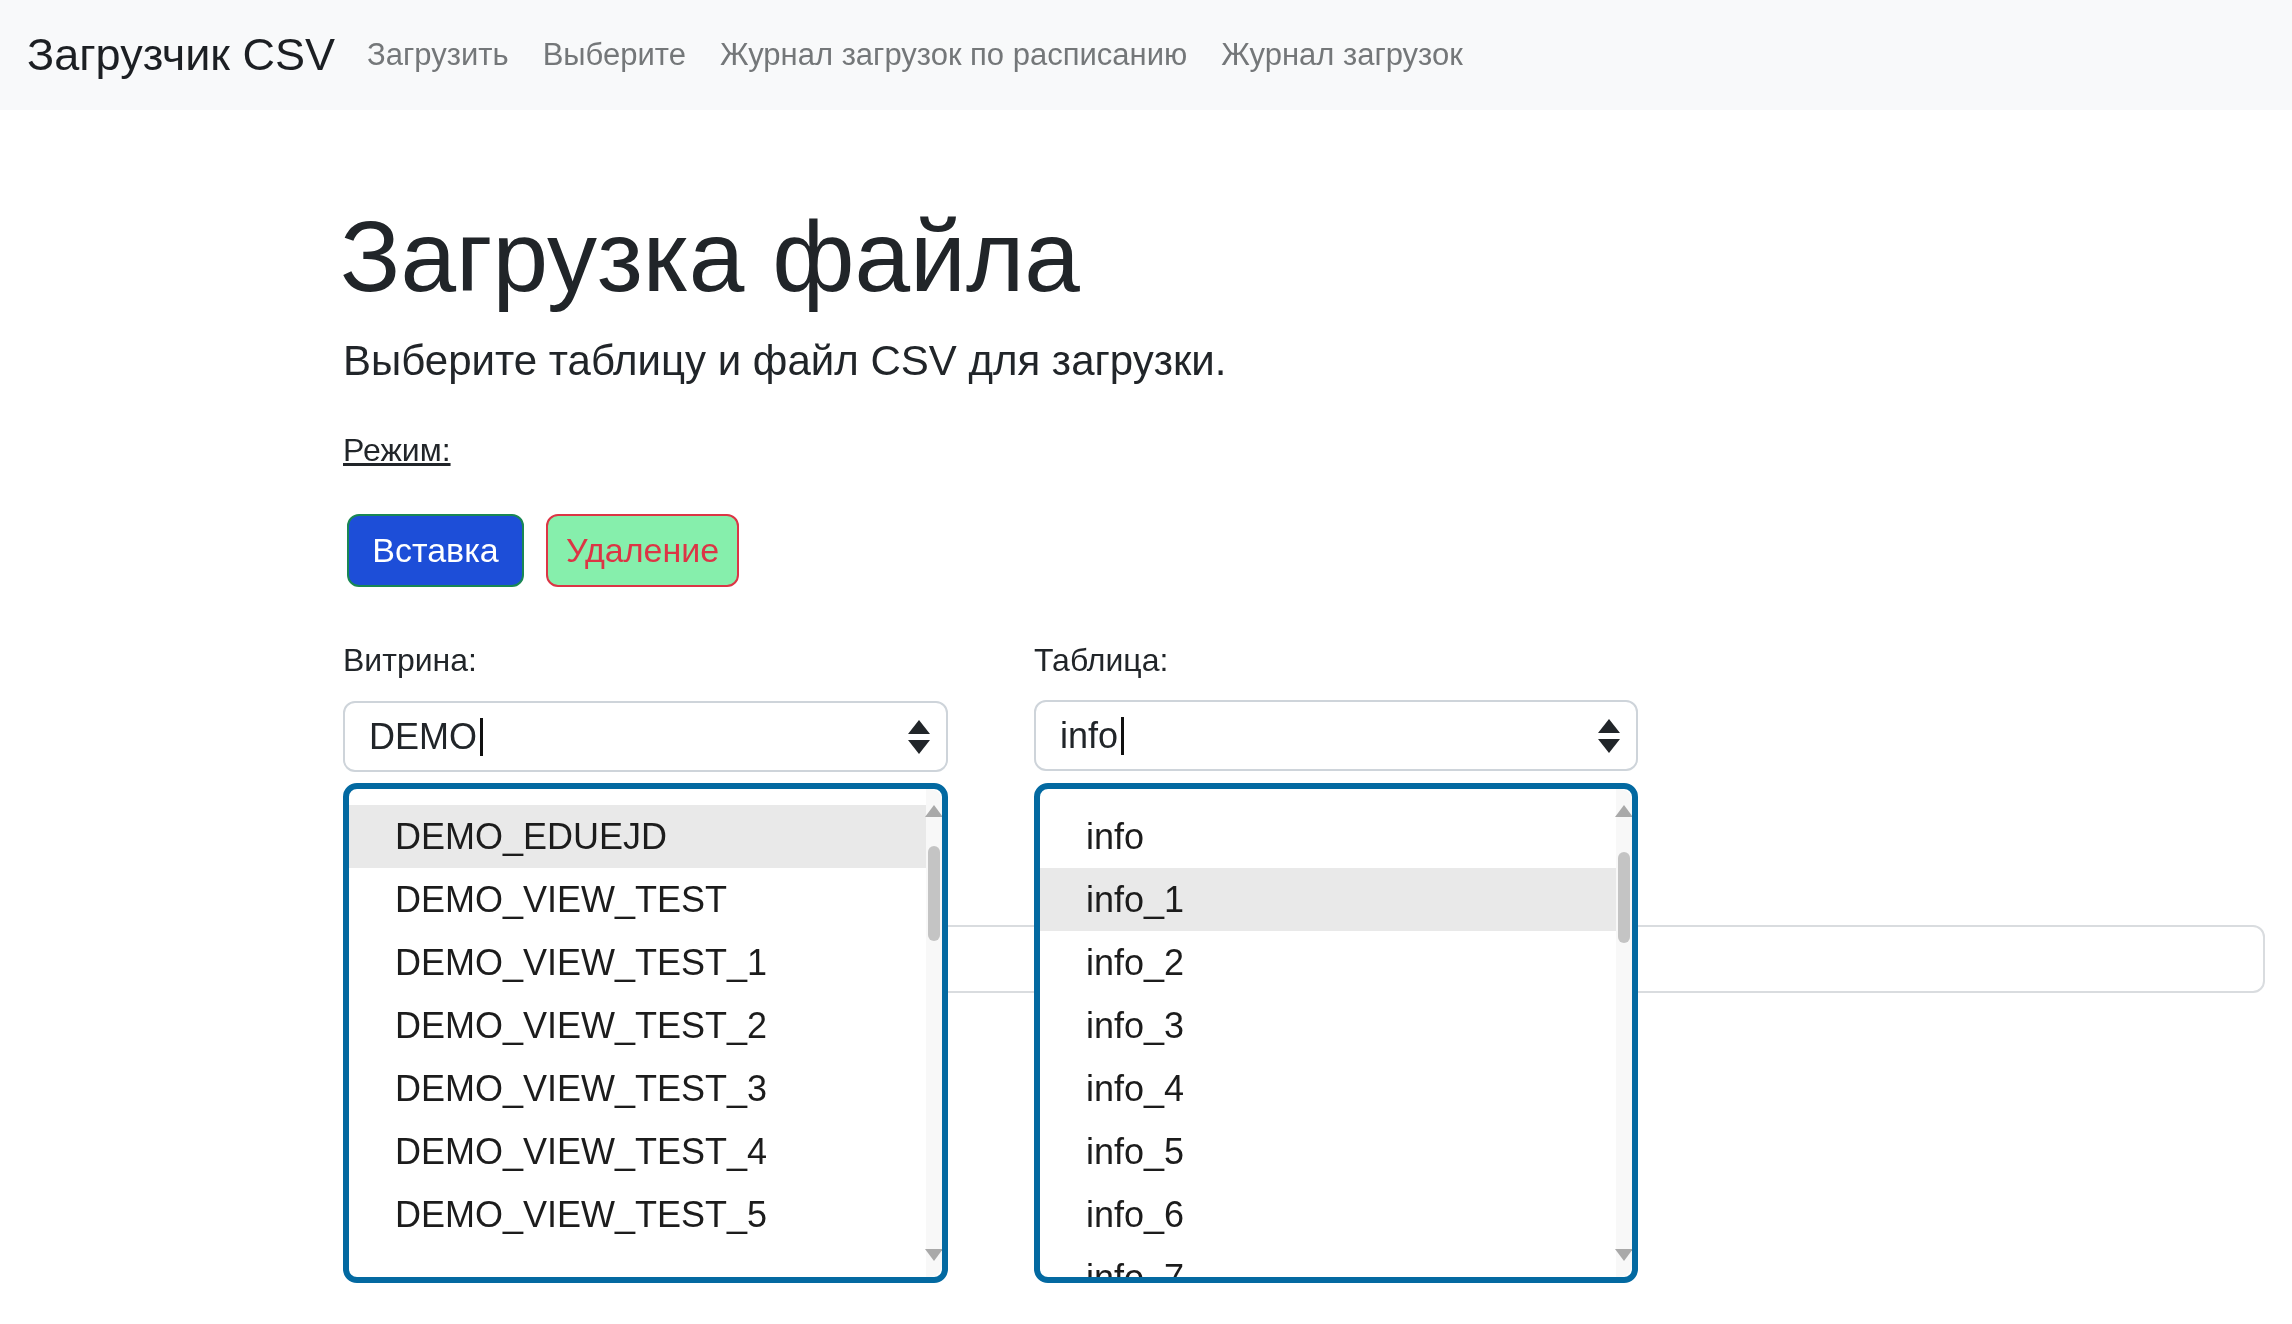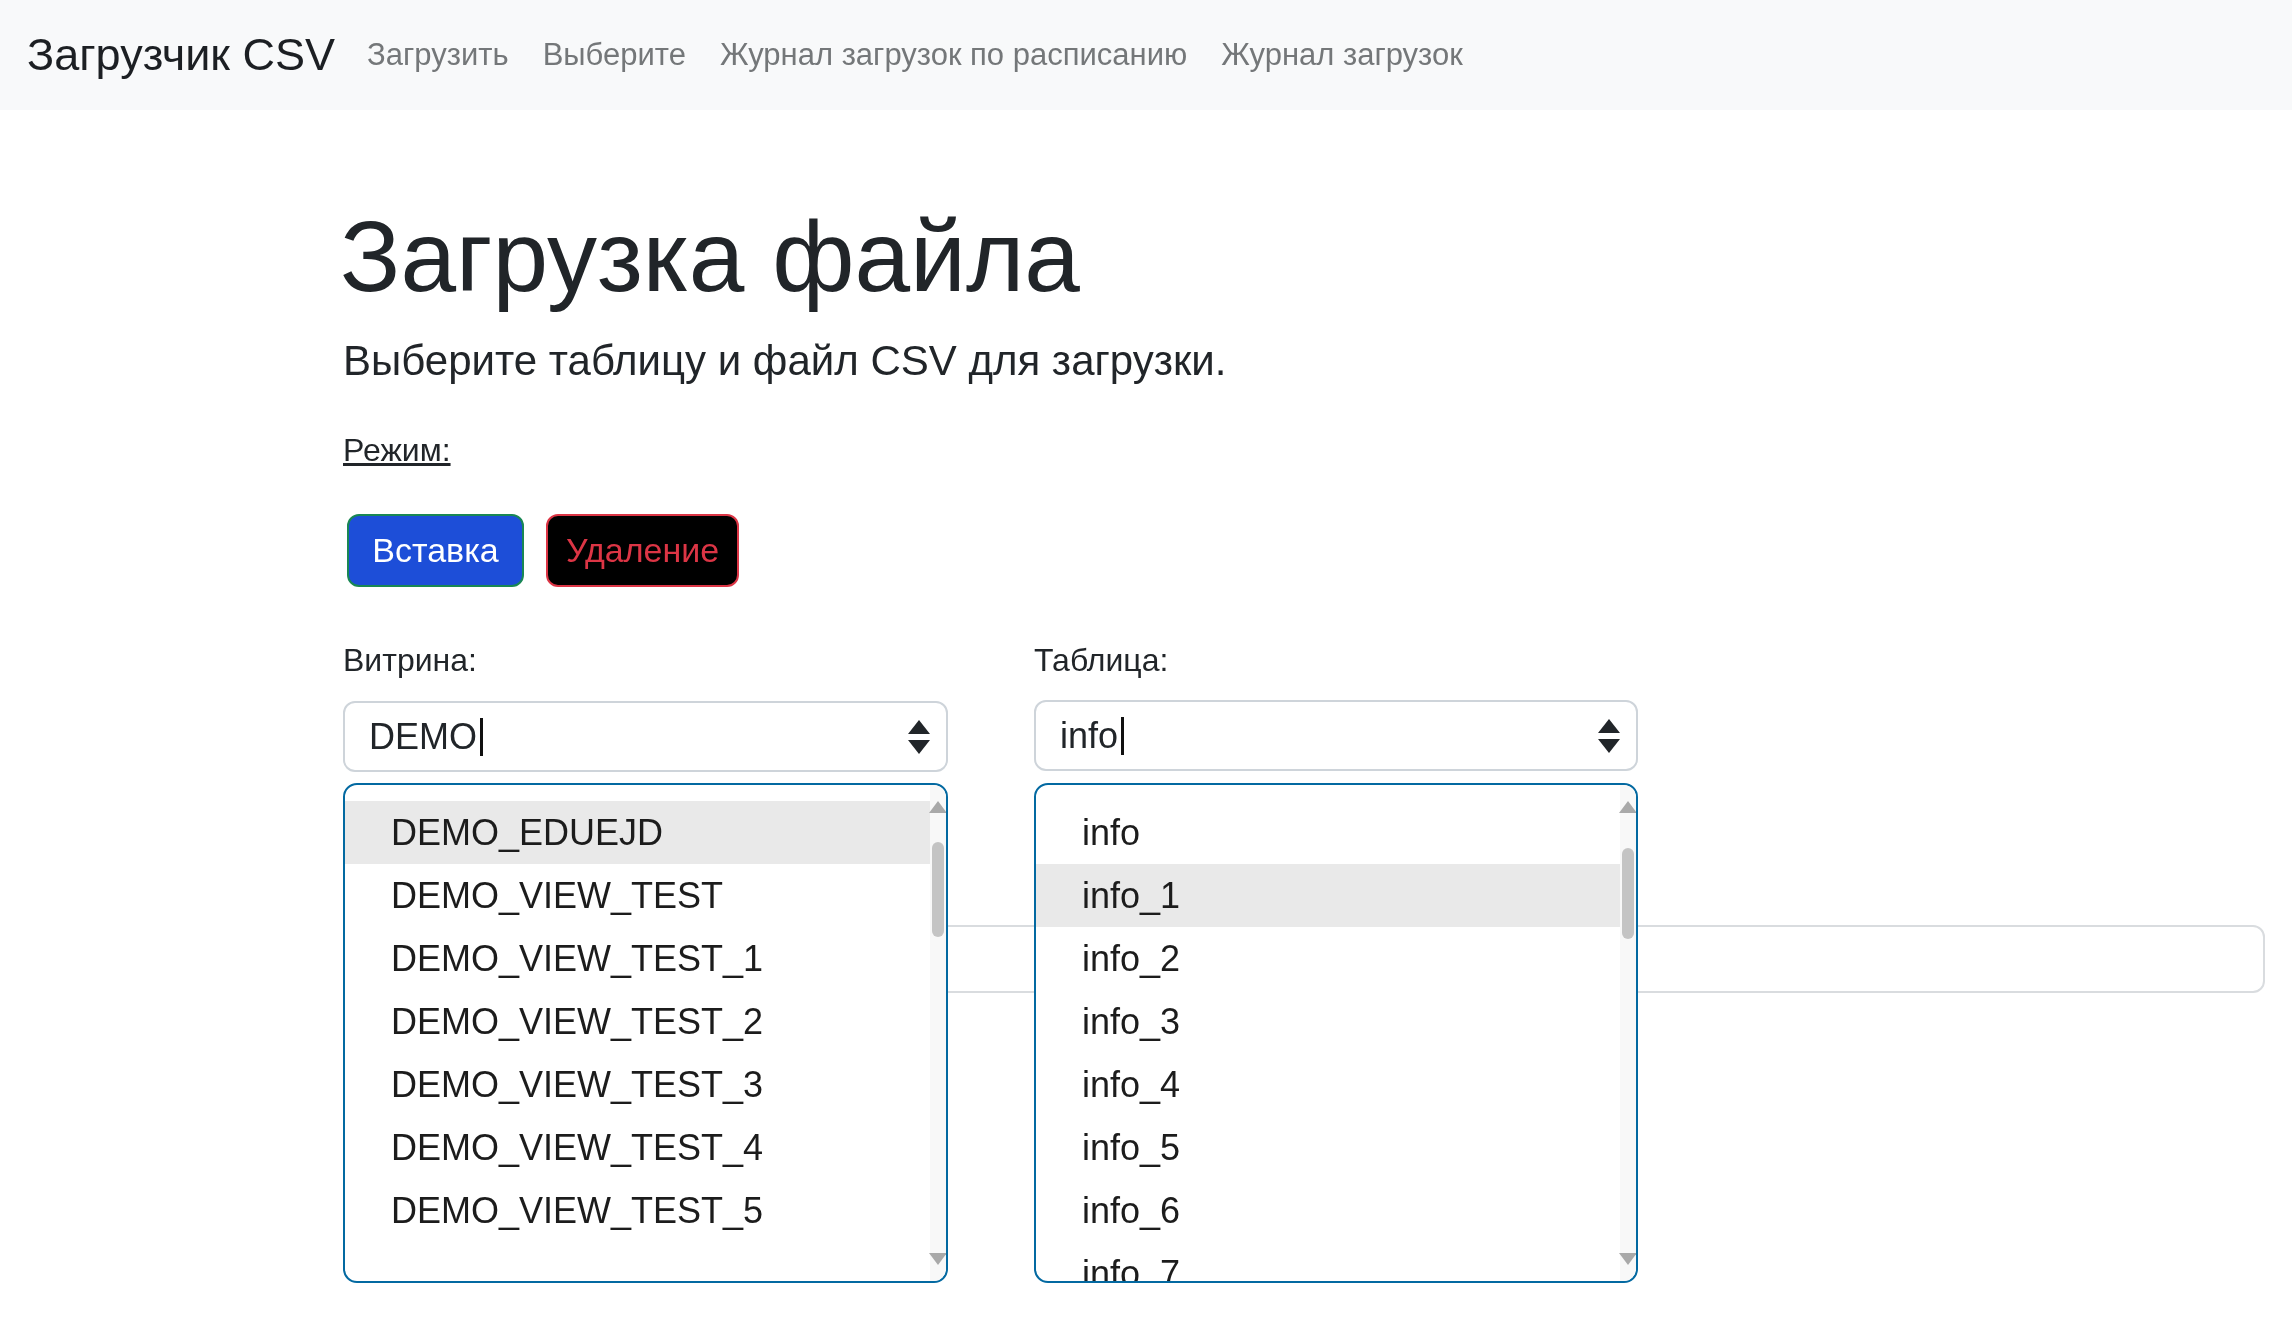--- a/index.html
+++ b/index.html
@@ -21,21 +21,21 @@
                 font-weight:400; color:#212529; white-space:nowrap; }
   .page-subtitle { position:absolute; left:343px; top:329px; font-size:42px; line-height:1.5;
                    color:#212529; white-space:nowrap; }
   .field-label { position:absolute; font-size:32px; line-height:1.5; color:#212529; }
 
   
   .btn { position:absolute; top:514px; height:73px; border-radius:12px; font-size:34px;
          display:flex; align-items:center; justify-content:center; cursor:pointer;
          font-family:"Liberation Sans", sans-serif; }
   .btn-insert { left:347px; width:177px; background:#1d4ed8; color:#ffffff; border:2px solid #198754; }
-  .btn-delete { left:546px; width:193px; background:#000000; color:#dc3545; border:2px solid #dc3545; }
+  .btn-delete { left:546px; width:193px; background:#86efac; color:#dc3545; border:2px solid #dc3545; }
 
   
   .combo { position:absolute; top:701px; height:71px; background:#ffffff;
            border:2px solid #ced4da; border-radius:12px; display:flex; align-items:center;
            padding-left:24px; z-index:2; cursor:text; }
   .combo.left  { left:343px; width:605px; }
   .combo.right { left:1034px; width:604px; top:700px; }
   .combo-value { font-size:36px; color:#212529; white-space:nowrap; }
   .text-cursor { display:inline-block; width:3px; height:38px; background:#101010; margin-left:3px; }
   .select-arrows { position:absolute; right:16px; top:50%; transform:translateY(-50%);
@@ -44,21 +44,21 @@
               border-bottom:14px solid #212529; }
   .tri-down { width:0; height:0; border-left:11px solid transparent; border-right:11px solid transparent;
               border-top:14px solid #212529; margin-top:6px; }
 
   
   .file-input { position:absolute; left:343px; top:925px; width:1922px; height:68px;
                 background:#ffffff; border:2px solid #d9dcdf; border-radius:12px; z-index:1; }
 
   
   .popup { position:absolute; top:783px; height:500px; background:#ffffff;
-           border:2px solid #0369a1; border-radius:14px; overflow:hidden; z-index:3; }
+           border:6px solid #0369a1; border-radius:14px; overflow:hidden; z-index:3; }
   .popup.left  { left:343px; width:605px; }
   .popup.right { left:1034px; width:604px; }
   .popup-list { padding-top:16px; }
   .popup-item { height:63px; display:flex; align-items:center; padding-left:46px;
                 font-size:36px; color:#1c1c1c; width:calc(100% - 16px); cursor:pointer;
                 white-space:nowrap; }
   .popup-item.selected { background:#e9e9e9; }
 
   
   .scroll-track { position:absolute; top:0; bottom:0; right:0; width:16px; background:#f8f8f8;

